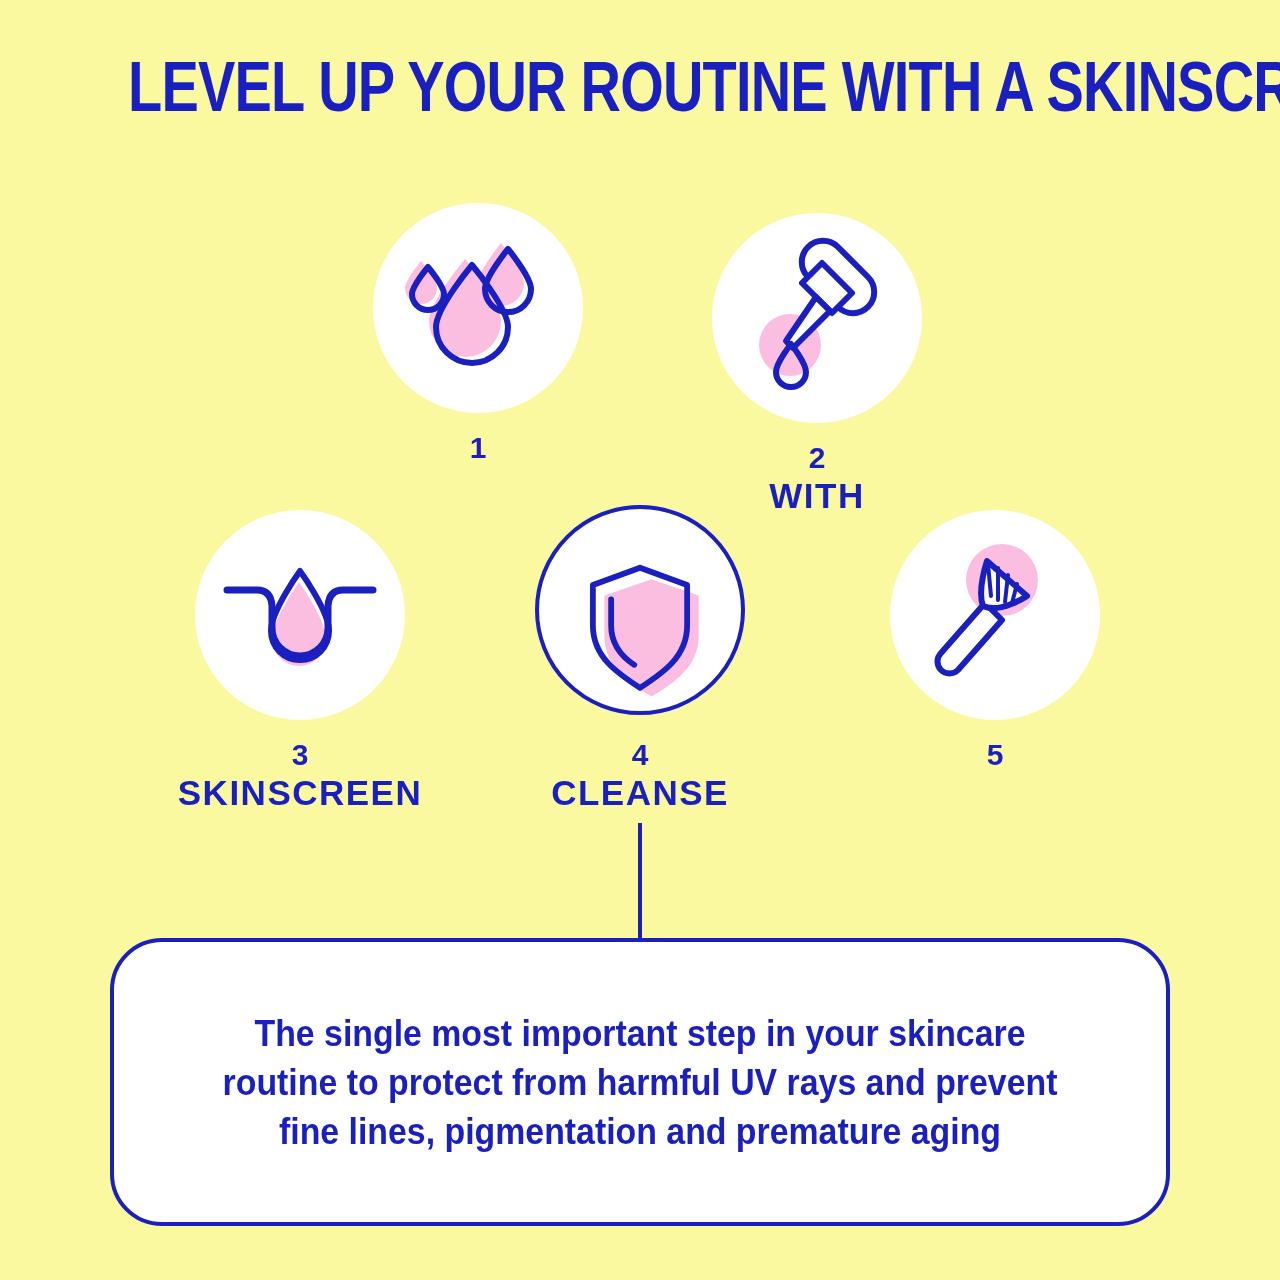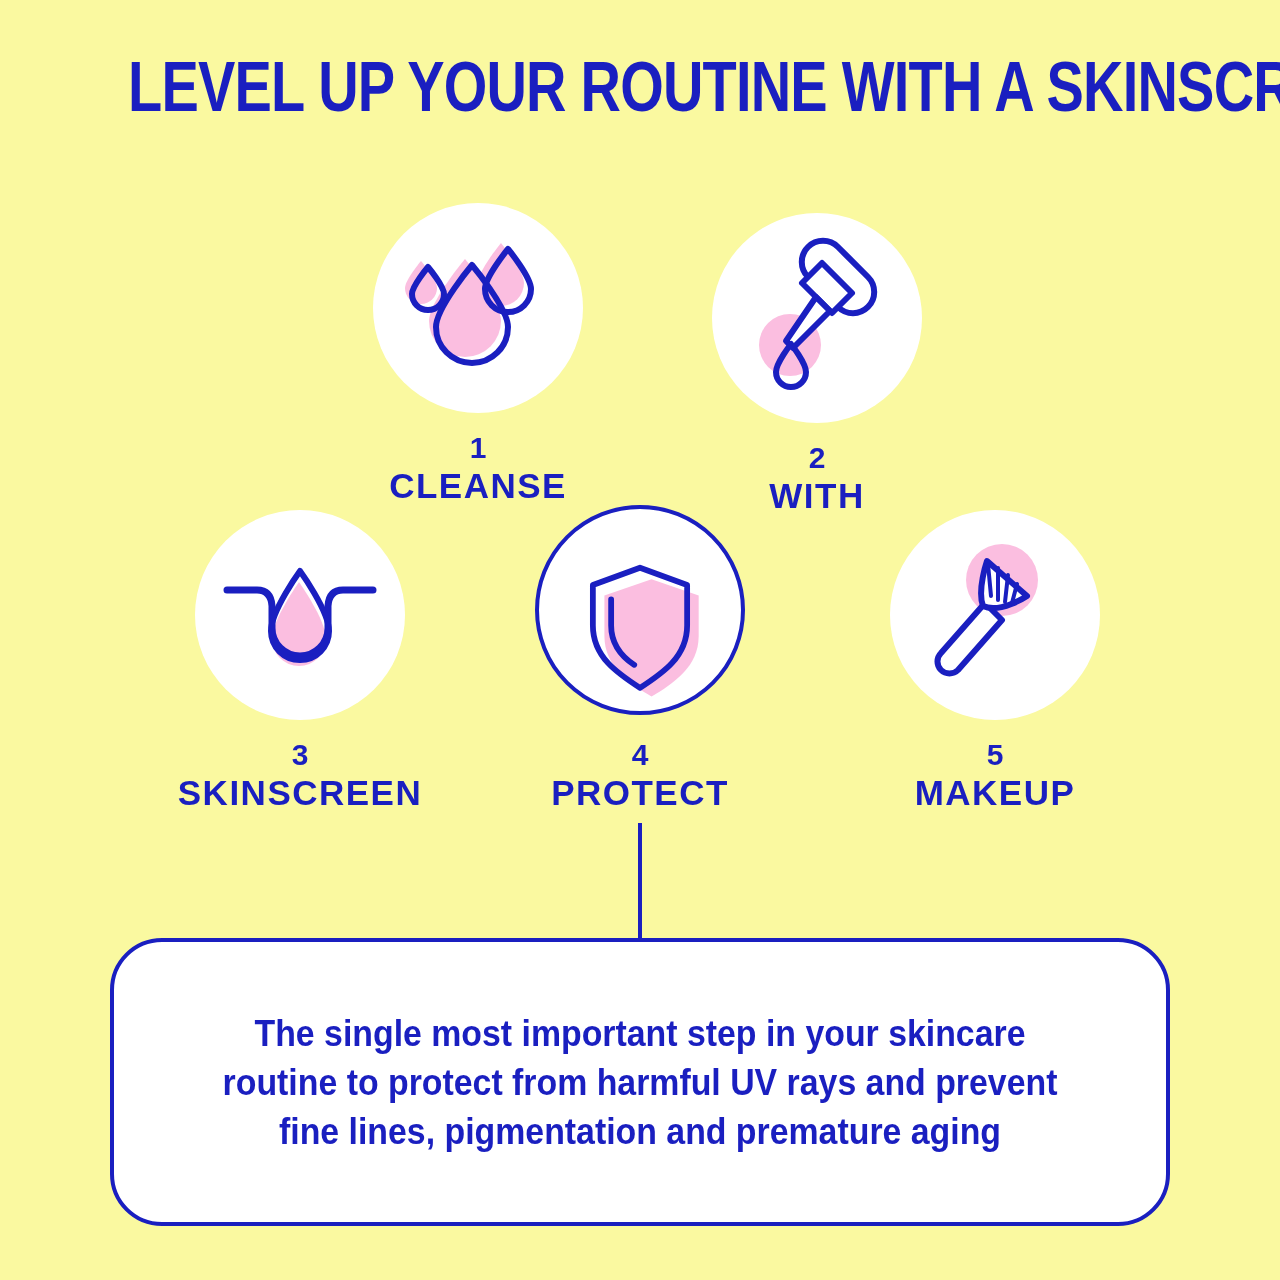--- a/index.html
+++ b/index.html
@@ -130,21 +130,20 @@
         <path d="M128 40 C128 40 151 68 151 80 a23 23 0 0 1 -46 0 C105 68 128 40 128 40 Z" fill="#fbbee0"></path>
         <path d="M48 58 C48 58 64 77 64 85 a16 16 0 0 1 -32 0 C32 77 48 58 48 58 Z" fill="#fbbee0"></path>
 
         <path d="M99 62 C99 62 135 105 135 124 a36 36 0 0 1 -72 0 C63 105 99 62 99 62 Z" fill="none" stroke="#1a1fc0" stroke-width="6" stroke-linejoin="round"></path>
         <path d="M135 46 C135 46 158 74 158 86 a23 23 0 0 1 -46 0 C112 74 135 46 135 46 Z" fill="none" stroke="#1a1fc0" stroke-width="6" stroke-linejoin="round"></path>
         <path d="M55 64 C55 64 71 83 71 91 a16 16 0 0 1 -32 0 C39 83 55 64 55 64 Z" fill="none" stroke="#1a1fc0" stroke-width="6" stroke-linejoin="round"></path>
       </svg>
     </div>
     <div class="caption" style="top:228px;">
       <span class="num">1</span>
-      <span class="label">CLEANSE</span>
     </div>
   </div>
 
   <div class="step" style="left:712px; top:213px;">
     <div class="circle">
       <svg viewBox="0 0 210 210">
         <circle cx="78" cy="132" r="31" fill="#fbbee0"></circle>
 
         <path d="M126 34 L156 64 a21 21 0 0 1 -30 30 L96 64 a21 21 0 0 1 30 -30 Z" fill="#ffffff" stroke="#1a1fc0" stroke-width="6" stroke-linejoin="round"></path>
 
@@ -184,42 +183,41 @@
 
         <path d="M117 73 L166 90 l0 42 c0 32 -26 49 -49 63 c-23 -14 -49 -31 -49 -63 l0 -42 Z" fill="#fbbee0"></path>
 
         <path d="M105 61 L154 79 l0 42 c0 33 -26 50 -49 65 c-23 -15 -49 -32 -49 -65 l0 -42 Z" fill="none" stroke="#1a1fc0" stroke-width="6" stroke-linejoin="round"></path>
 
         <path d="M75 94 l0 27 c0 21 12 33 24 41" fill="none" stroke="#1a1fc0" stroke-width="6" stroke-linecap="round"></path>
       </svg>
     </div>
     <div class="caption" style="top:233px;">
       <span class="num">4</span>
-      <span class="label">PROTECT</span>
+      <span class="label">CLEANSE</span>
     </div>
   </div>
 
   <div class="step" style="left:890px; top:510px;">
     <div class="circle">
       <svg viewBox="0 0 210 210">
         <circle cx="112" cy="70" r="36" fill="#fbbee0"></circle>
 
         <path d="M95 93 L112 110 L68 160 a12 12 0 0 1 -17 -17 Z" fill="#ffffff" stroke="#1a1fc0" stroke-width="6" stroke-linejoin="round"></path>
 
         <path d="M97 51 L137 86 C137 86 110 104 93 96 C87 80 97 51 97 51 Z" fill="#ffffff" stroke="#1a1fc0" stroke-width="6" stroke-linejoin="round"></path>
 
         <path d="M98 54 L101 86" fill="none" stroke="#1a1fc0" stroke-width="4" stroke-linecap="round"></path>
         <path d="M108 58 L108 90" fill="none" stroke="#1a1fc0" stroke-width="4" stroke-linecap="round"></path>
         <path d="M118 65 L115 92" fill="none" stroke="#1a1fc0" stroke-width="4" stroke-linecap="round"></path>
         <path d="M127 74 L122 93" fill="none" stroke="#1a1fc0" stroke-width="4" stroke-linecap="round"></path>
       </svg>
     </div>
     <div class="caption" style="top:228px;">
       <span class="num">5</span>
-      <span class="label">MAKEUP</span>
     </div>
   </div>
 
   <div class="connector" style="left:638px; top:823px; height:120px;"></div>
 
   <div class="callout" style="left:110px; top:938px; width:1060px; height:288px;">
     <div class="callout-text">The single most important step in your skincare routine to protect from harmful UV rays and prevent fine lines, pigmentation and premature aging</div>
   </div>
 
 </div>

